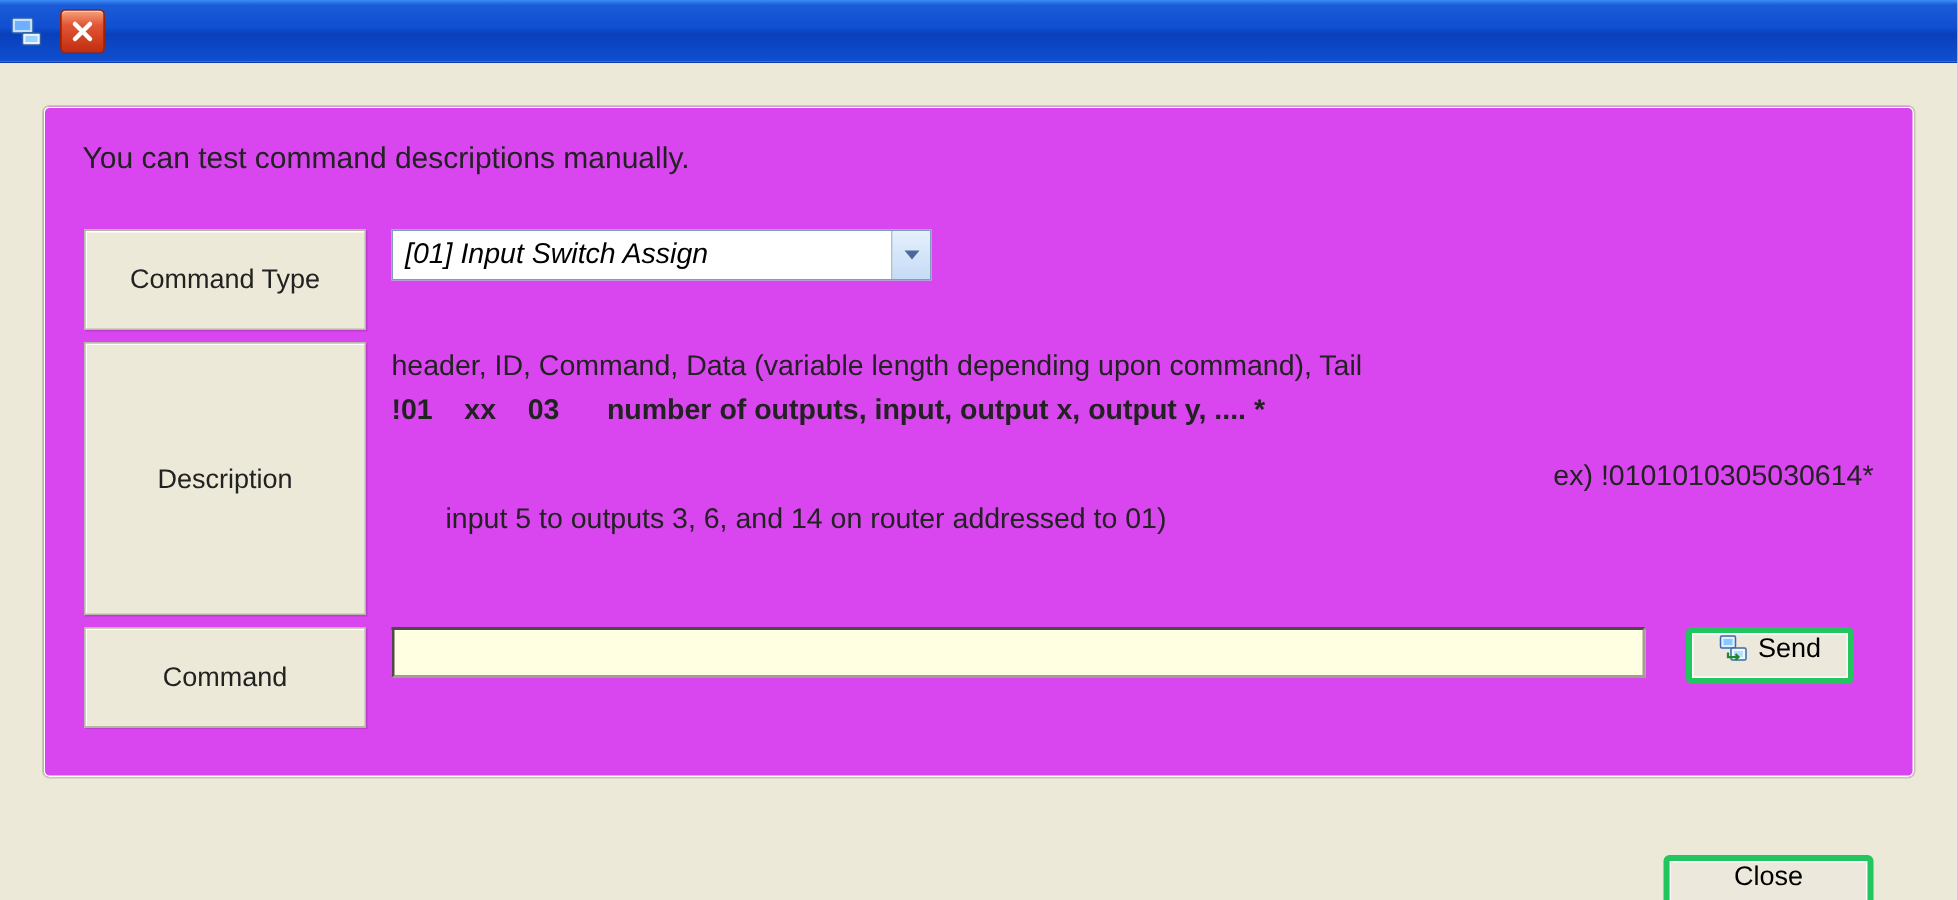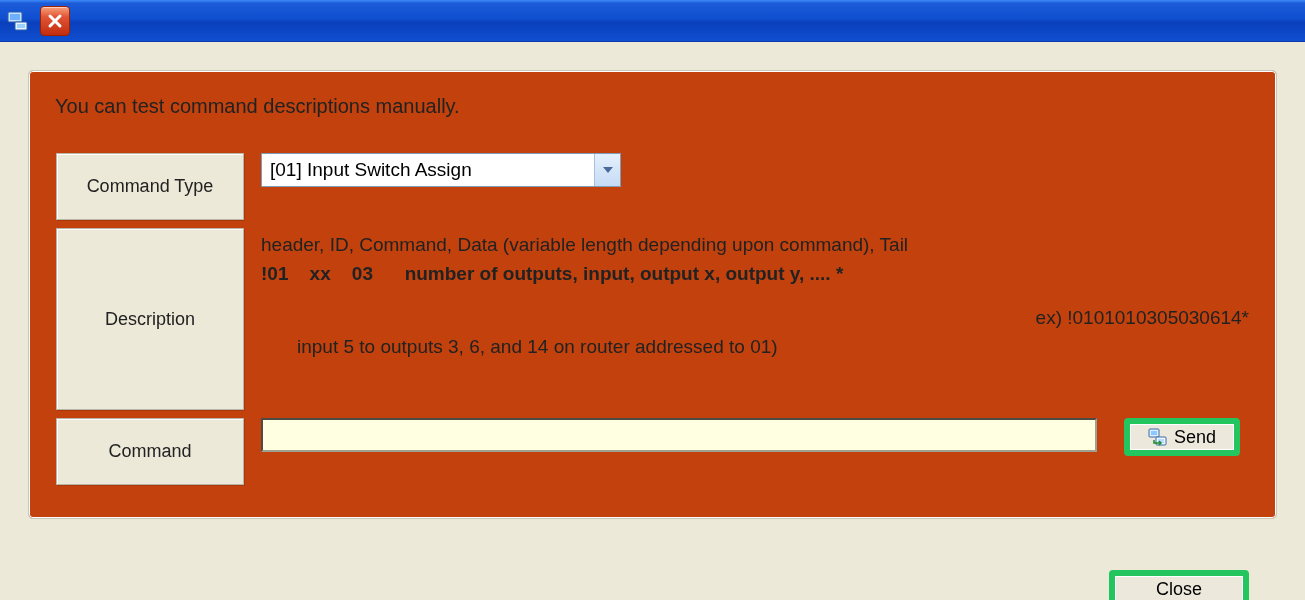--- a/index.html
+++ b/index.html
@@ -49,21 +49,21 @@
   .client {
     width: 100%;
     padding: 28px 28px 20px 28px;
   }
 
   
   .groupbox {
     border: 1px solid #c9c6b8;
     border-radius: 5px;
     padding: 24px 26px 26px 26px;
-    background: #c2410c;
+    background: #d946ef;
     box-shadow: inset 0 0 0 1px #fff;
   }
   .intro {
     font-size: 20px;
     margin-bottom: 28px;
     color: #222;
   }
 
   table.form {
     border-collapse: separate;
@@ -103,20 +103,21 @@
     height: 34px;
     width: 360px;
   }
   .dropdown .dd-text {
     flex: 1 1 auto;
     padding: 4px 8px;
     font-size: 19px;
     color: #000;
     display: flex;
     align-items: center;
+    font-style: italic;
   }
   .dropdown .dd-arrow {
     width: 26px;
     background: linear-gradient(to bottom, #e5f0fc 0%, #c5dbf6 100%);
     border-left: 1px solid #a8c0e0;
     display: flex; align-items: center; justify-content: center;
   }
   .dropdown .dd-arrow::after {
     content: "";
     display: block;
@@ -152,25 +153,24 @@
   .resp-box {
     width: 836px;
     height: 34px;
     border: 2px inset #a0a090;
     background: #e4e2da;
   }
 
   
   .btn {
     display: inline-flex;
-    align-items: center;
     justify-content: center;
     gap: 6px;
     height: 38px;
-    border: 6px solid #22c55e;
+    border: 4px solid #22c55e;
     border-radius: 4px;
     background: #ece8dc;
     padding: 0 18px;
     font-size: 18px;
     color: #000;
     cursor: default;
     box-shadow: inset 0 0 0 1px #fff;
     white-space: nowrap;
   }
   .btn .bicon { width: 20px; height: 20px; flex: 0 0 auto; }

